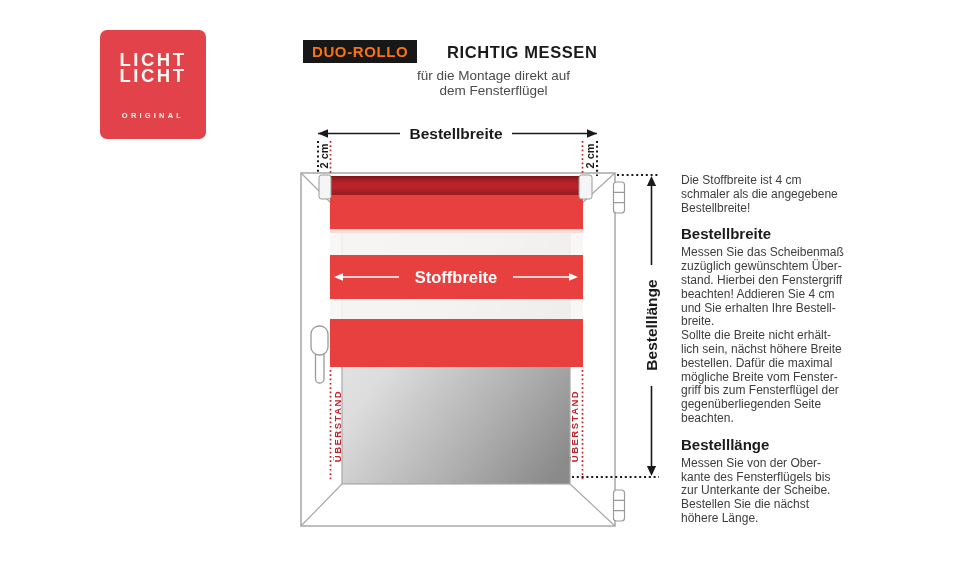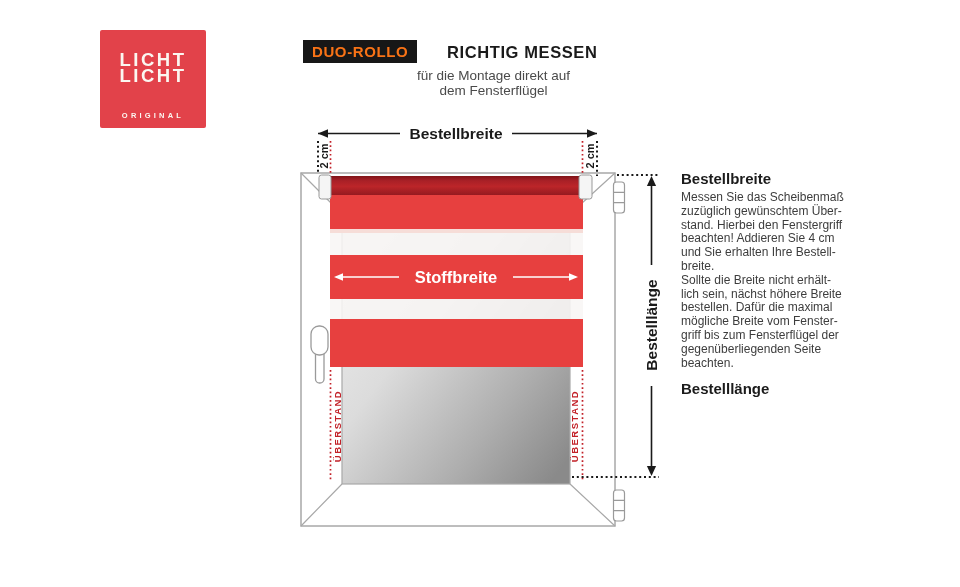--- a/index.html
+++ b/index.html
@@ -2,22 +2,22 @@
 <html><head>
 <meta charset="utf-8">
 <style>
   html,body{margin:0;padding:0;}
   body{
     width:960px;height:587px;position:relative;background:#ffffff;
     font-family:"Liberation Sans",sans-serif;overflow:hidden;
   }
   
   .logo{
-    position:absolute;left:100px;top:30px;width:106px;height:98px;
-    background:#e2424a;border-radius:2px;color:#fbf7f1;
+    position:absolute;left:100px;top:30px;width:106px;height:109px;
+    background:#e2424a;border-radius:7px;color:#fbf7f1;
     text-align:center;box-sizing:border-box;padding-top:22px;
   }
   .logo .big{font-size:18.5px;font-weight:bold;letter-spacing:2.5px;line-height:15.5px;}
   .logo .sub{font-size:7.5px;letter-spacing:3.2px;margin-top:28px;font-weight:bold;}
   
   .badge{
     position:absolute;left:303px;top:40px;height:23px;line-height:23px;
     background:#171717;color:#f97316;font-size:15px;font-weight:bold;
     letter-spacing:.6px;padding:0 9px;
   }
@@ -135,28 +135,36 @@
     <path d="M617,175 H659" stroke="#1a1a1a" stroke-width="2" stroke-dasharray="2 2.8"></path>
     <path d="M572,477 H659" stroke="#1a1a1a" stroke-width="2" stroke-dasharray="2 2.8"></path>
     <path d="M651.5,184 V265 M651.5,386 V468" stroke="#1a1a1a" stroke-width="1.6"></path>
     <polygon points="651.5,176 646.9,186 656.1,186" fill="#1a1a1a"></polygon>
     <polygon points="651.5,476 646.9,466 656.1,466" fill="#1a1a1a"></polygon>
     <text class="dimtext" x="651.5" y="325" dy="0.35em" text-anchor="middle" transform="rotate(-90 651.5 325)">Bestelllänge</text>
   </g>
 </svg>
 
 <div class="info">
+  <p>Die Stoffbreite ist 4 cm
+schmaler als die angegebene
+Bestellbreite!</p>
   <h3>Bestellbreite</h3>
   <p>Messen Sie das Scheibenmaß
 zuzüglich gewünschtem Über-
 stand. Hierbei den Fenstergriff
 beachten! Addieren Sie 4 cm
 und Sie erhalten Ihre Bestell-
 breite.
 Sollte die Breite nicht erhält-
 lich sein, nächst höhere Breite
 bestellen. Dafür die maximal
 mögliche Breite vom Fenster-
 griff bis zum Fensterflügel der
 gegenüberliegenden Seite
 beachten.</p>
   <h3>Bestelllänge</h3>
+  <p>Messen Sie von der Ober-
+kante des Fensterflügels bis
+zur Unterkante der Scheibe.
+Bestellen Sie die nächst
+höhere Länge.</p>
 </div>
 
 </body></html>

